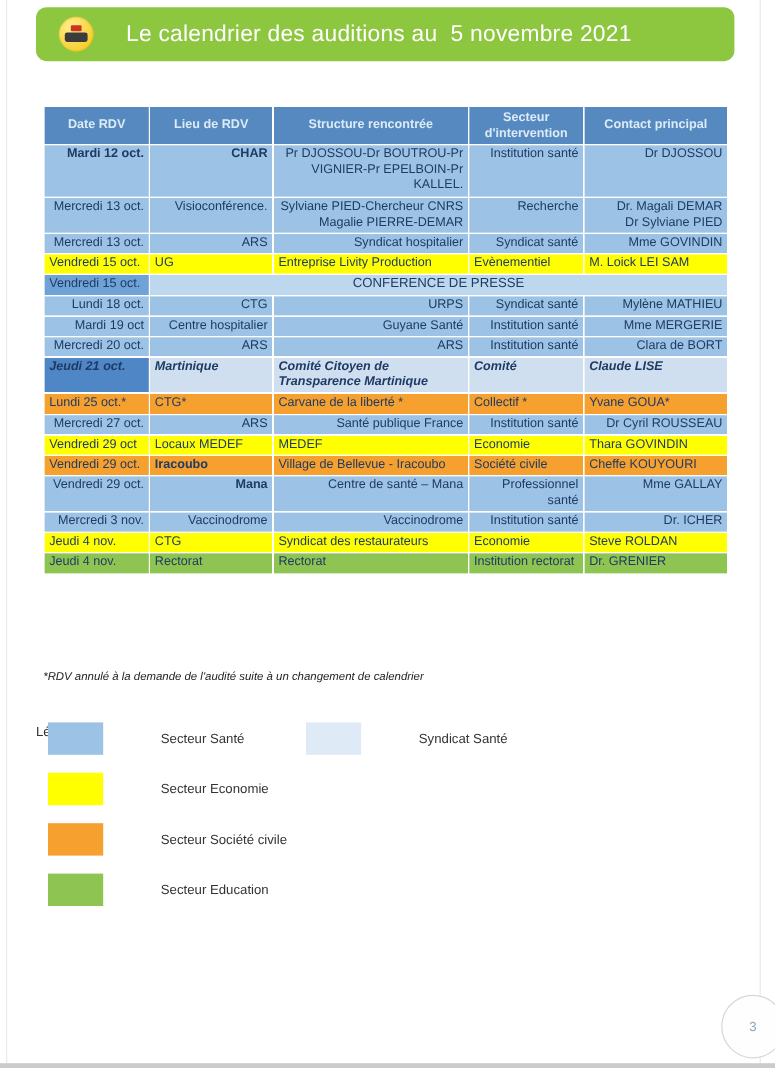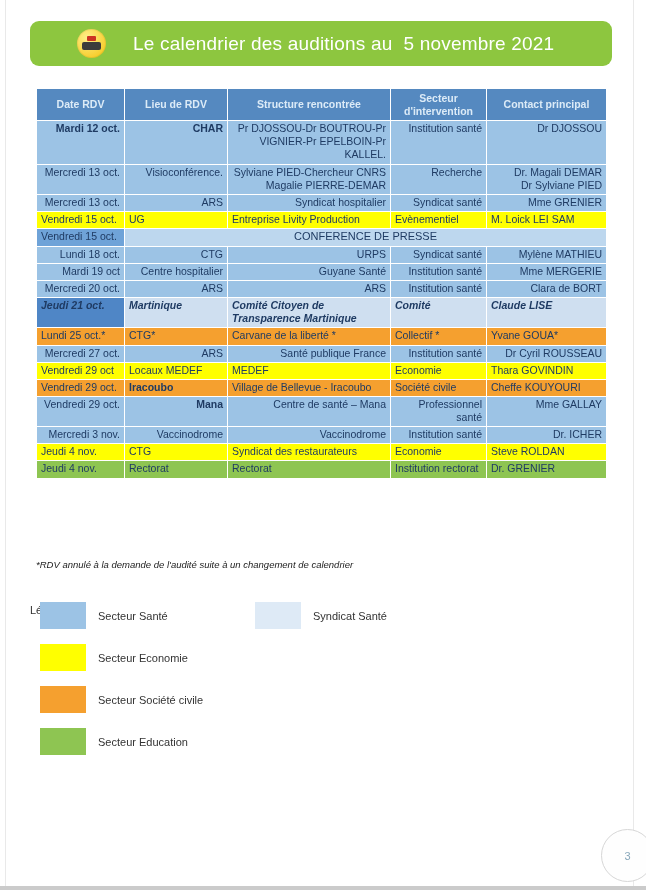--- a/index.html
+++ b/index.html
@@ -6,23 +6,23 @@
   html,body { background: #f2f2f2; }
   .page {
     width: 646px; height: 890px; background: #ffffff; position: relative;
     overflow: hidden; font-family: "Liberation Sans", sans-serif; margin: 0 auto;
   }
   .edge-left  { position:absolute; left:5px;  top:0; bottom:4px; width:1px; background:#e9e9e9; }
   .edge-right { position:absolute; left:633px; top:0; bottom:4px; width:1px; background:#e9e9e9; }
   .edge-bottom{ position:absolute; left:0; right:0; bottom:0; height:4px; background:#cbcbcb; }
 
   .banner {
-    position:absolute; left:30px; top:21px; width:582px; height:45px;
+    position:absolute; left:30px; top:6px; width:582px; height:45px;
     background: var(--banner-green); border-radius: 9px;
-    display:flex; align-items:center;padding-left:28px;
+    display:flex; align-items:center;
   }
   .banner-icon {
     width:29px; height:29px; margin-left:19px; border-radius:50%;
     background: radial-gradient(circle at 35% 30%, #ffef8a, #f4c20d);
     position:relative; flex:0 0 auto; box-shadow: 0 0 0 1px rgba(0,0,0,0.06) inset;
   }
   .banner-icon::before { content:""; position:absolute; left:10px; top:7px; width:9px; height:5px; background:#cc3322; border-radius:1px; }
   .banner-icon::after  { content:""; position:absolute; left:5px; top:13px; width:19px; height:8px; background:#3c3c3c; border-radius:2px; }
   .banner-title { color:#ffffff; font-size:19px; margin-left:27px; white-space:pre; letter-spacing:.2px; }
 
@@ -41,21 +41,21 @@
   .audit td.date-mid  { background: var(--date-mid-blue); }
   .audit td.date-dark { background: var(--date-dark-blue); }
   .audit td.merged { text-align:center; vertical-align:middle; font-size:11px; }
   .audit td.b { font-weight:bold; }
 
   .footnote { position:absolute; left:36px; top:559px; font-size:9.5px; font-style:italic; color:#222222; }
 
   .legend-title { position:absolute; left:30px; top:604px; font-size:11px; color:#333333; }
   .legend { position:absolute; left:40px; top:602px; }
   .legend-row { display:flex; margin-bottom:15px; align-items:center; }
-  .legend-item { display:flex; align-items:center; width:215px; }
+  .legend-item { display:flex; align-items:center; width:215px;gap:36px; }
   .swatch { width:46px; height:27px; flex:0 0 auto; }
   .legend-label { margin-left:12px; font-size:11px; color:#333333; }
 
   .page-num {
     position:absolute; left:601px; top:829px; width:53px; height:53px;
     border:1px solid #d7d7d7; border-radius:50%; background:#fefefe;
     display:flex; align-items:center; justify-content:center;
     font-size:11px; color:#89a8bb;
   }
 </style>
@@ -104,21 +104,21 @@
 Magalie PIERRE-DEMAR</td>
           <td>Recherche</td>
           <td>Dr. Magali DEMAR
 Dr Sylviane PIED</td>
         </tr>
         <tr class="row-blue">
           <td>Mercredi 13 oct.</td>
           <td>ARS</td>
           <td>Syndicat hospitalier</td>
           <td>Syndicat santé</td>
-          <td>Mme GRENIER</td>
+          <td>Mme GOVINDIN</td>
         </tr>
         <tr class="row-yellow">
           <td>Vendredi 15 oct.</td>
           <td>UG</td>
           <td>Entreprise Livity Production</td>
           <td>Evènementiel</td>
           <td>M. Loick LEI SAM</td>
         </tr>
         <tr class="row-conf">
           <td class="date-mid">Vendredi 15 oct.</td>

